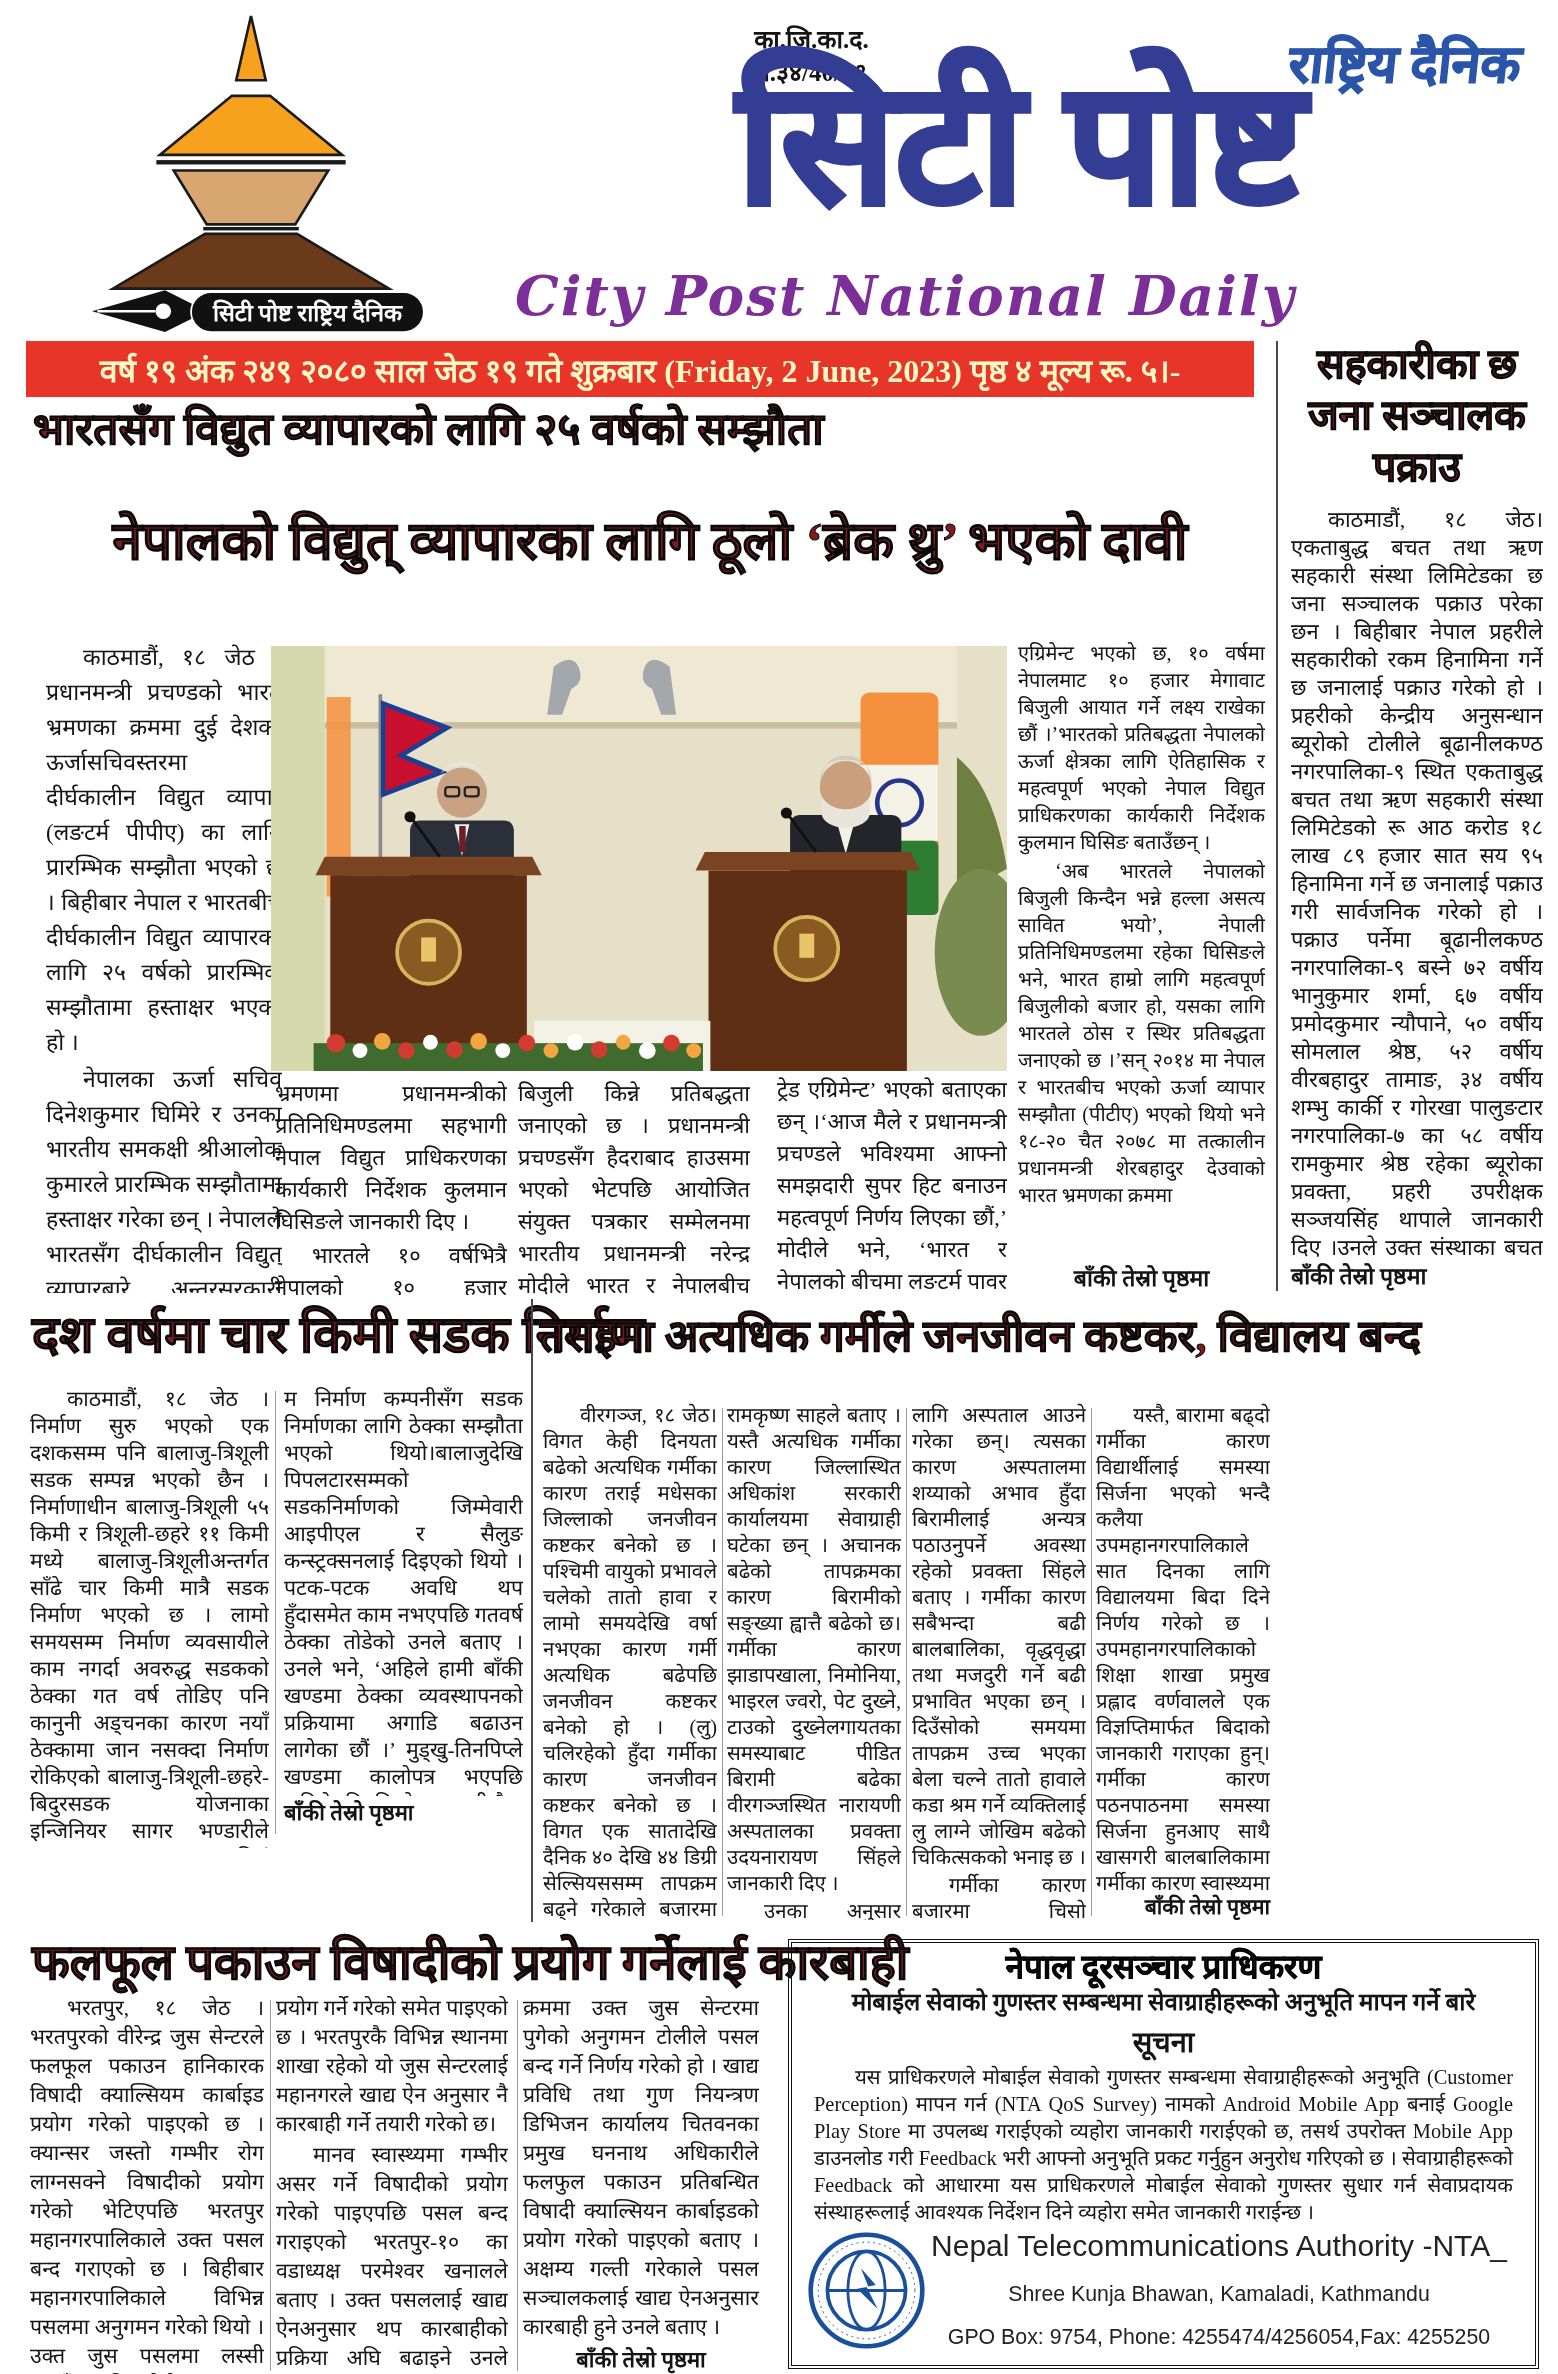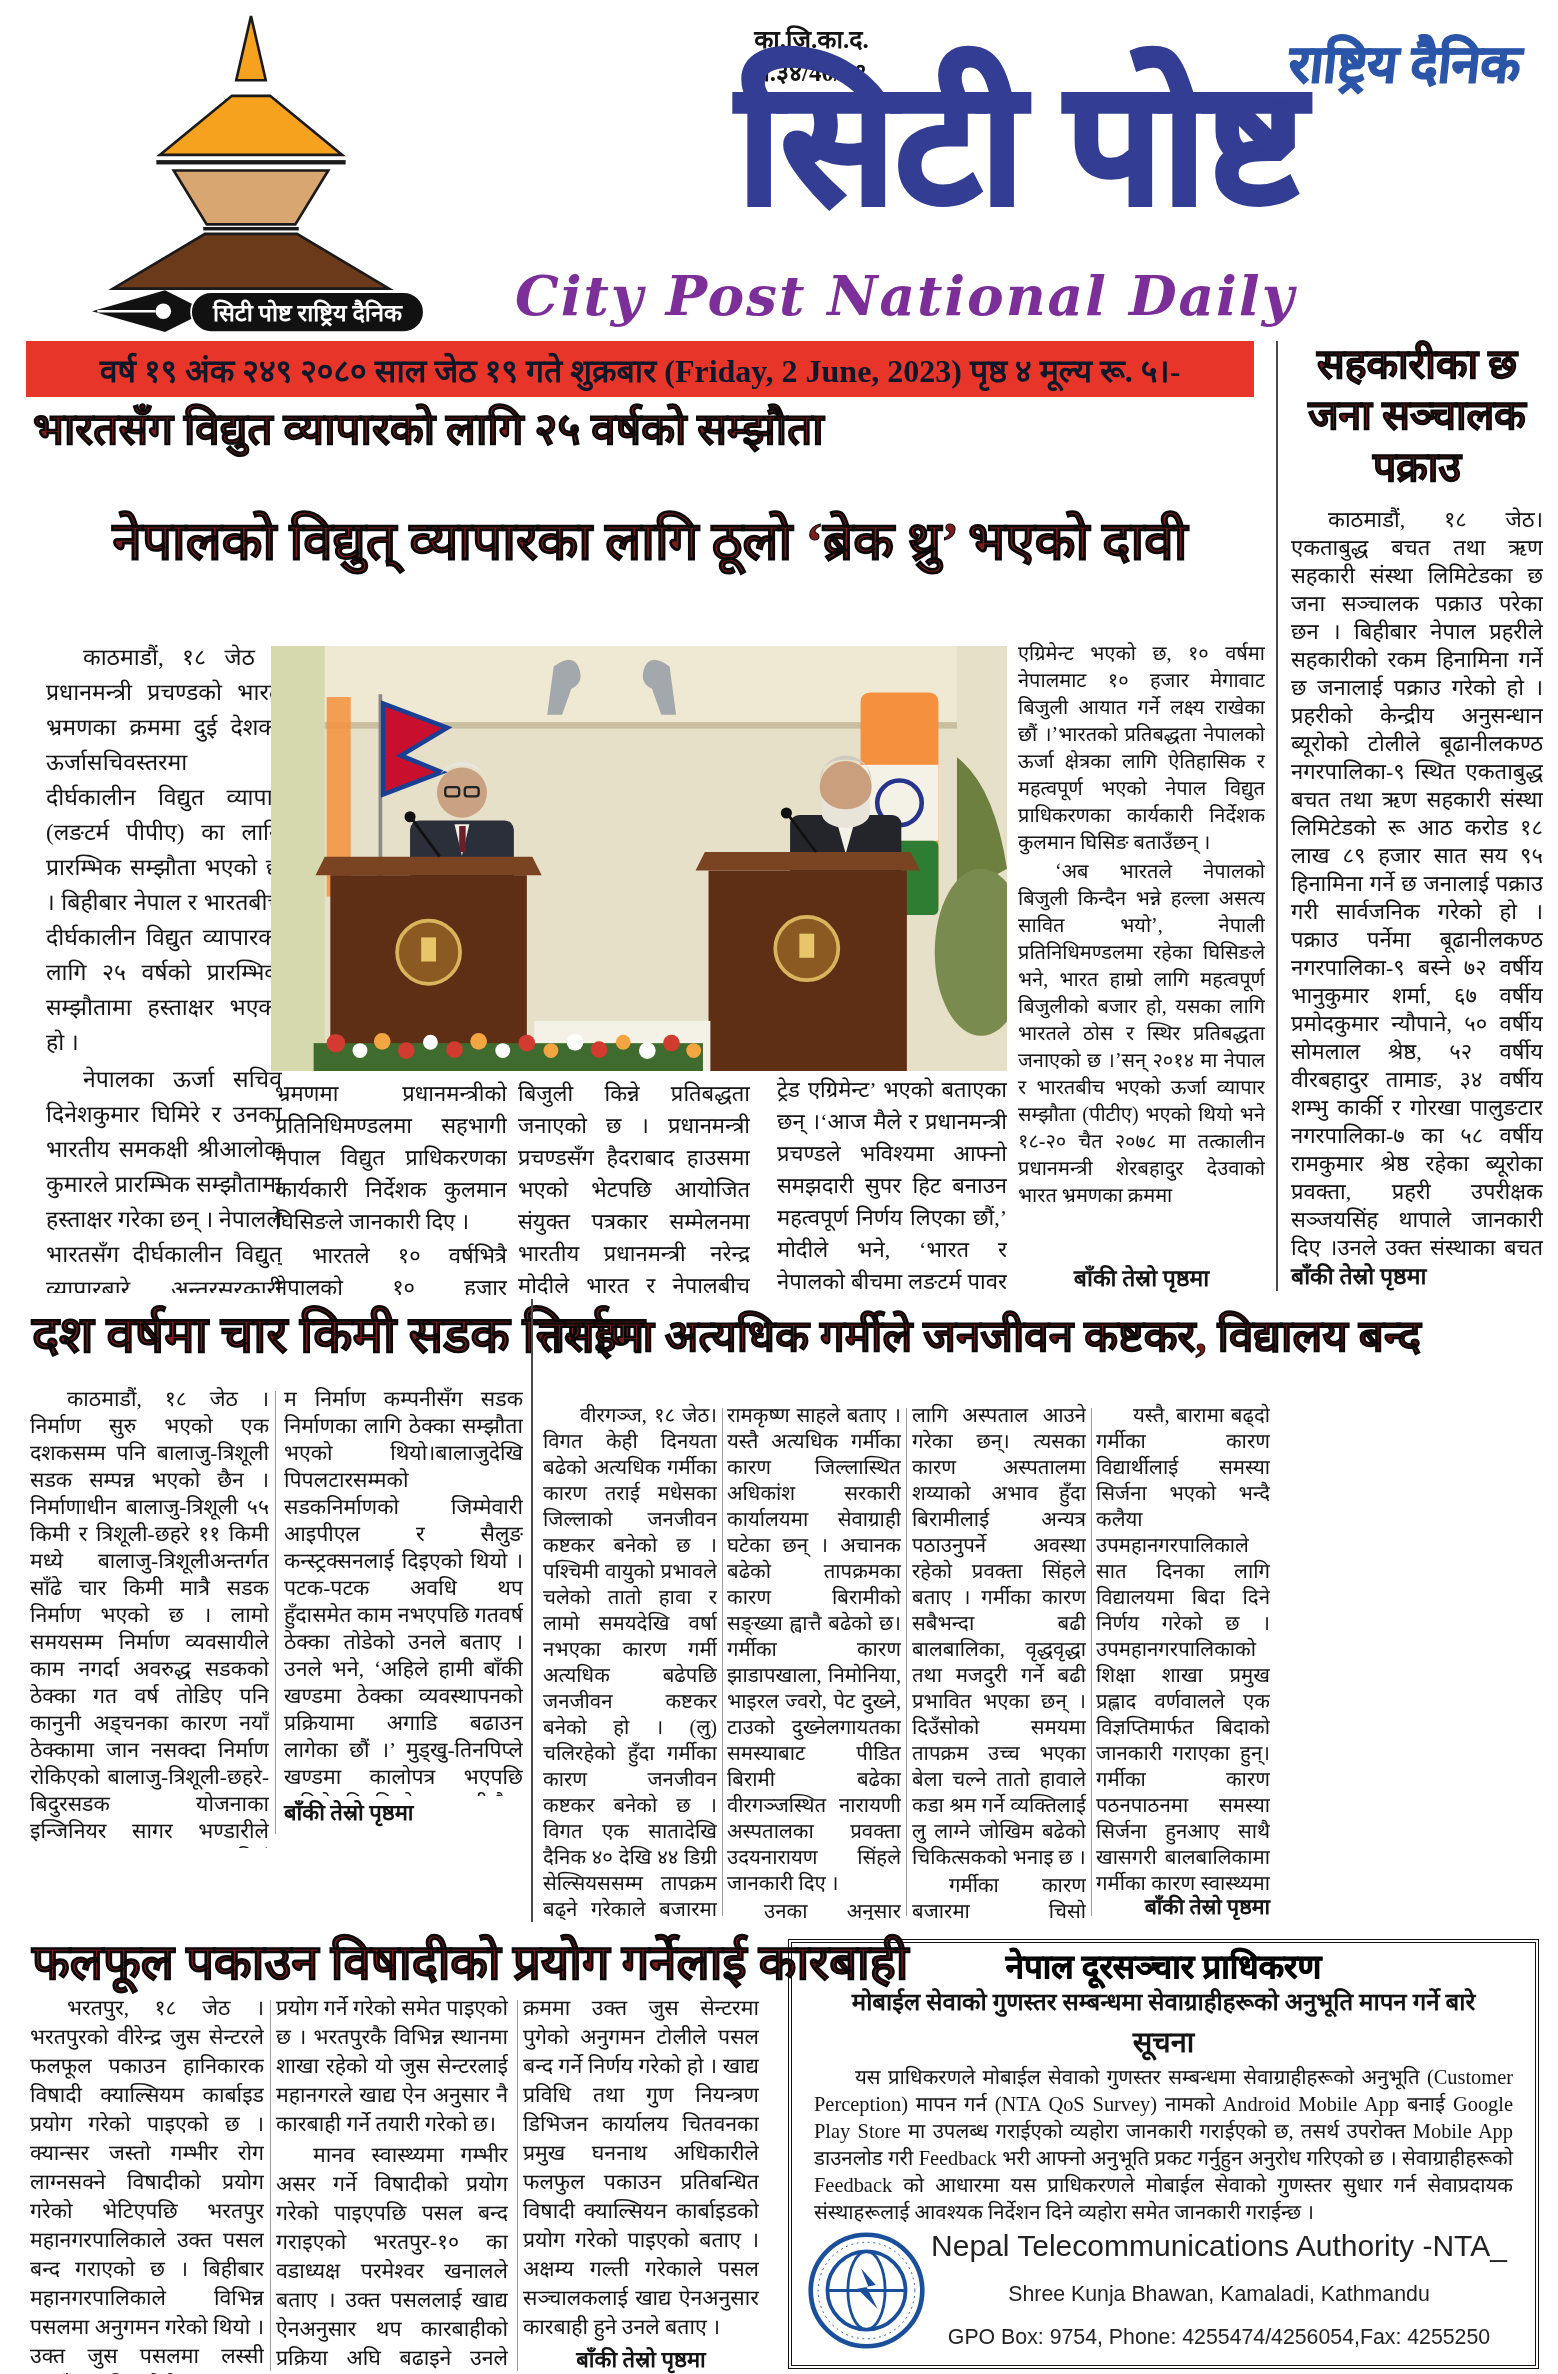--- a/index.html
+++ b/index.html
@@ -22,21 +22,21 @@
            font-size:52px;font-weight:bold;color:#2B55A8;transform:skewX(-6deg);
            -webkit-text-stroke:1.4px #2B55A8;}
   #main-title{position:absolute;left:506px;top:48px;width:1030px;text-align:center;
               font-size:169px;line-height:1.15;font-weight:bold;color:#333D94;
               -webkit-text-stroke:4.6px #333D94;}
   #subtitle-en{position:absolute;left:515px;top:263px;width:1025px;text-align:left;
                font-size:55px;font-weight:bold;font-style:italic;color:#7C2E99;
                font-family:"DejaVu Serif",serif;letter-spacing:1.9px;}
 
   #date-bar{position:absolute;left:26px;top:341px;width:1228px;height:56px;background:#E8352A;
-            color:#0f172a;display:flex;align-items:center;justify-content:center;
+            color:#fef9c3;display:flex;align-items:center;justify-content:center;
             font-size:32px;font-weight:bold;}
 
   
   #coop{position:absolute;left:1291px;top:339px;width:252px;height:952px;
         display:flex;flex-direction:column;}
   #coop-h{font-size:41px;line-height:1.25;text-align:center;}
   #coop-body{flex:1 1 auto;overflow:hidden;font-size:22px;line-height:28px;
              text-align:justify;margin-top:13px;}
   #coop-jump{font-size:23px;}
 

